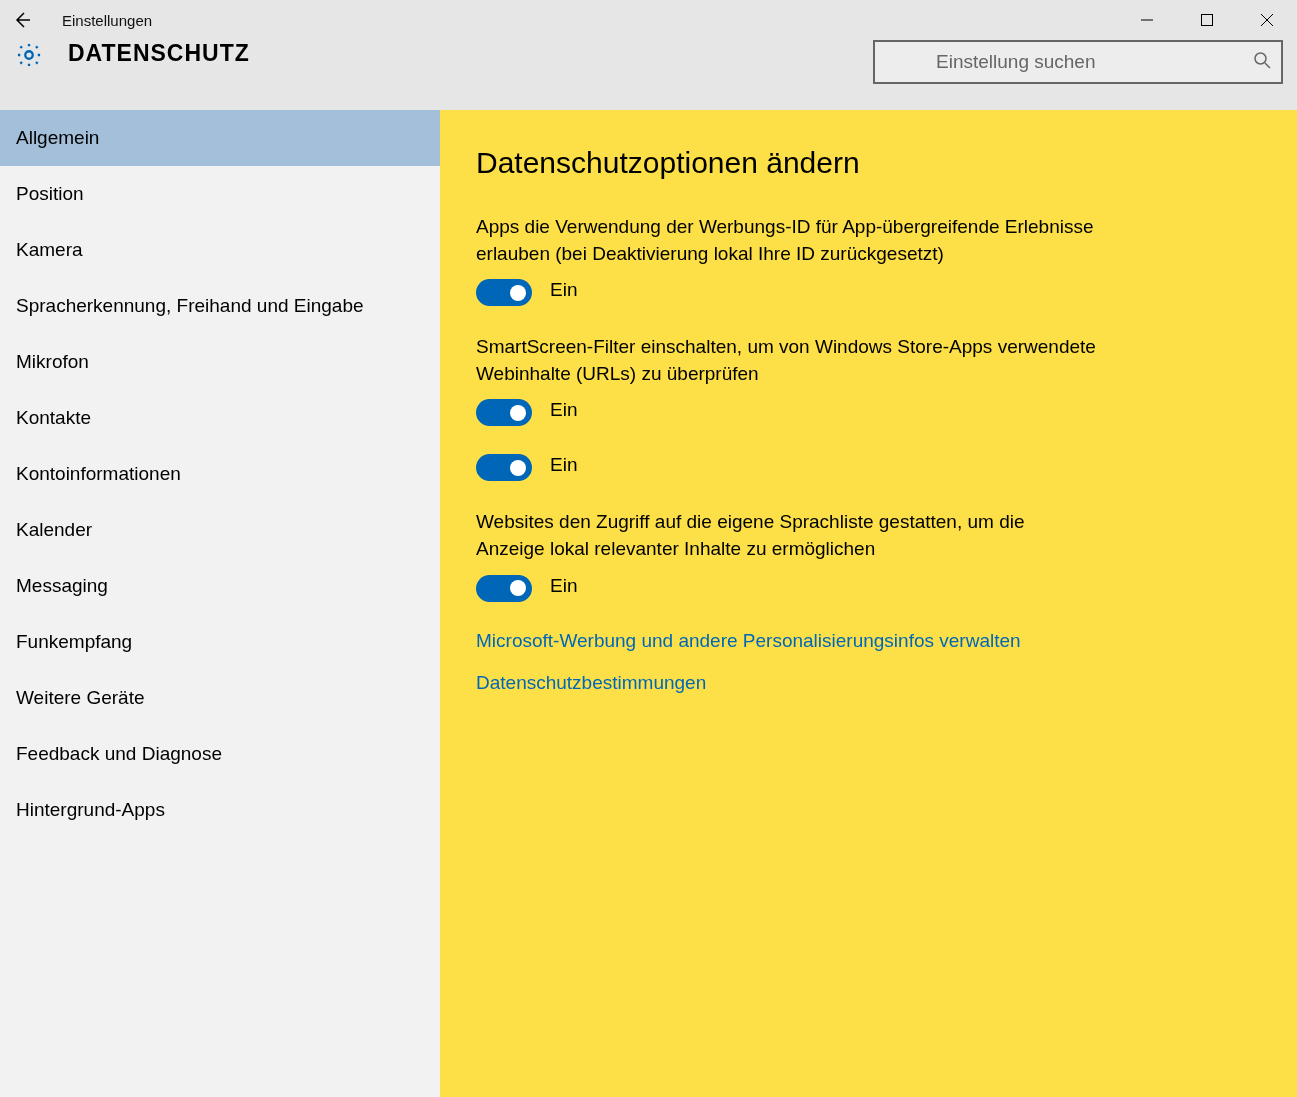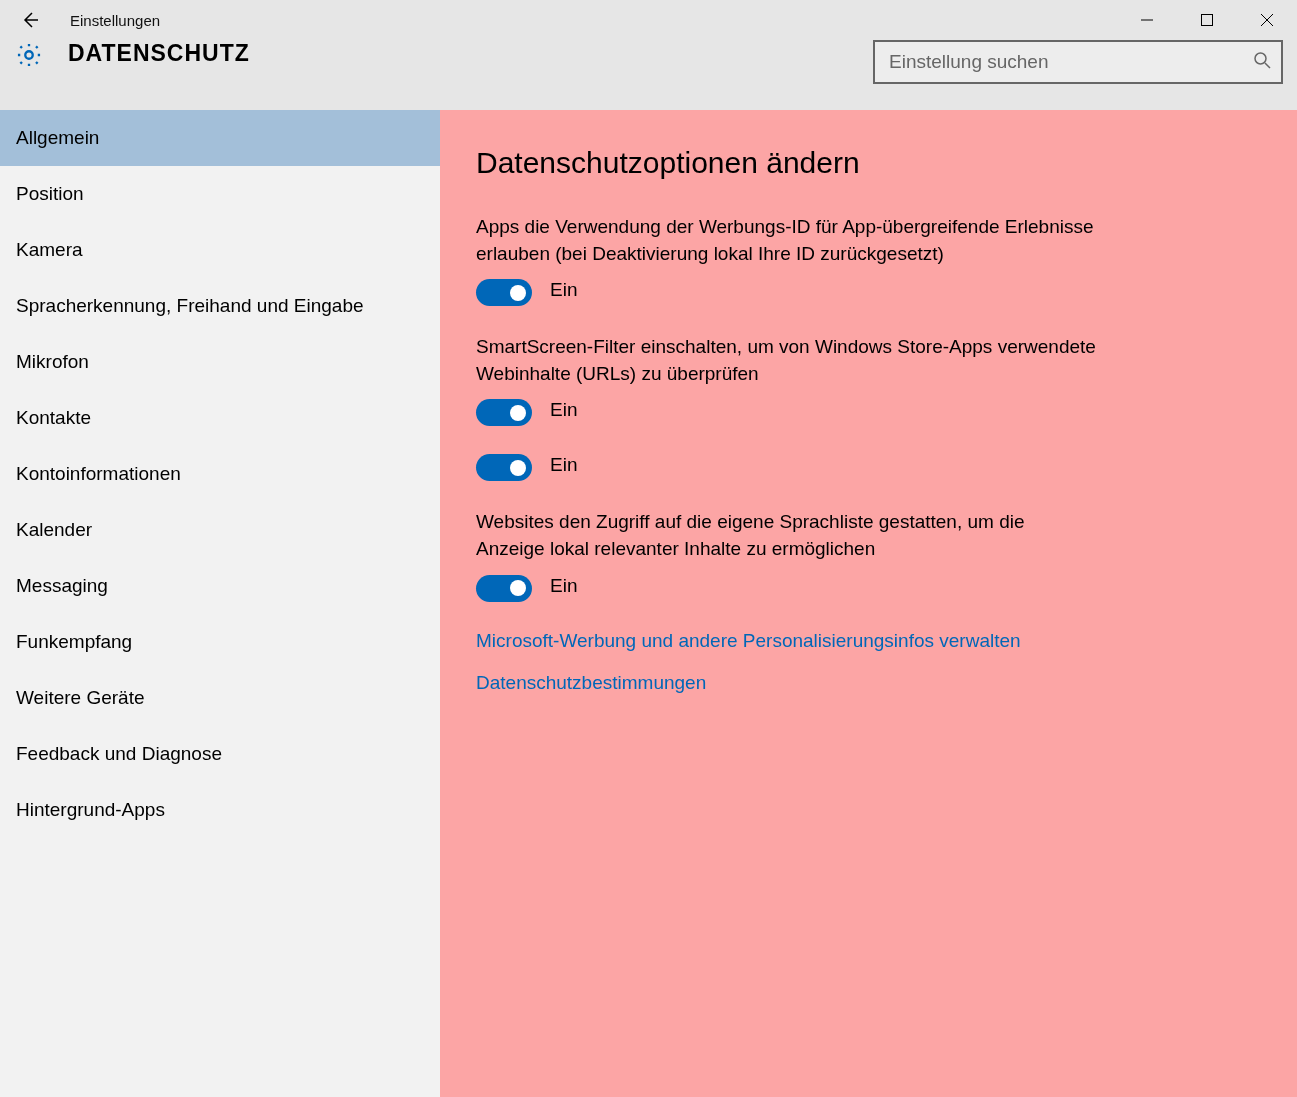--- a/index.html
+++ b/index.html
@@ -9,21 +9,20 @@
       width: 1297px;
       height: 1097px;
       overflow: hidden;
       color: #000;
     }
     .titlebar {
       height: 40px;
       background: #e6e6e6;
       display: flex;
       align-items: center;
-      padding-left: 8px;
     }
     .back-btn {
       width: 44px;
       height: 40px;
       display: flex;
       align-items: center;
       justify-content: center;
       cursor: pointer;
     }
     .title-text {
@@ -75,20 +74,21 @@
       align-items: center;
       padding: 0 10px 0 14px;
     }
     .search-input {
       flex: 1;
       border: none;
       background: transparent;
       font-size: 19px;
       color: #701a75;
       outline: none;
+      margin-left: 47px;
     }
     .search-input::placeholder { color: #666; }
     .search-icon { color: #666; }
     .body-area {
       display: flex;
       height: calc(1097px - 110px);
     }
     .sidebar {
       width: 440px;
       background: #f2f2f2;
@@ -102,21 +102,21 @@
       font-size: 19px;
       cursor: pointer;
       color: #000;
     }
     .sidebar-item.active {
       background: #a3bfd9;
     }
     .content {
       flex: 1;
       padding: 36px 44px 0 36px;
-      background: #fca5a5;
+      background: #fde047;
     }
     .content h1 {
       font-size: 30px;
       font-weight: 400;
       margin-bottom: 34px;
     }
     .setting-block {
       margin-bottom: 28px;
       max-width: 620px;
     }

